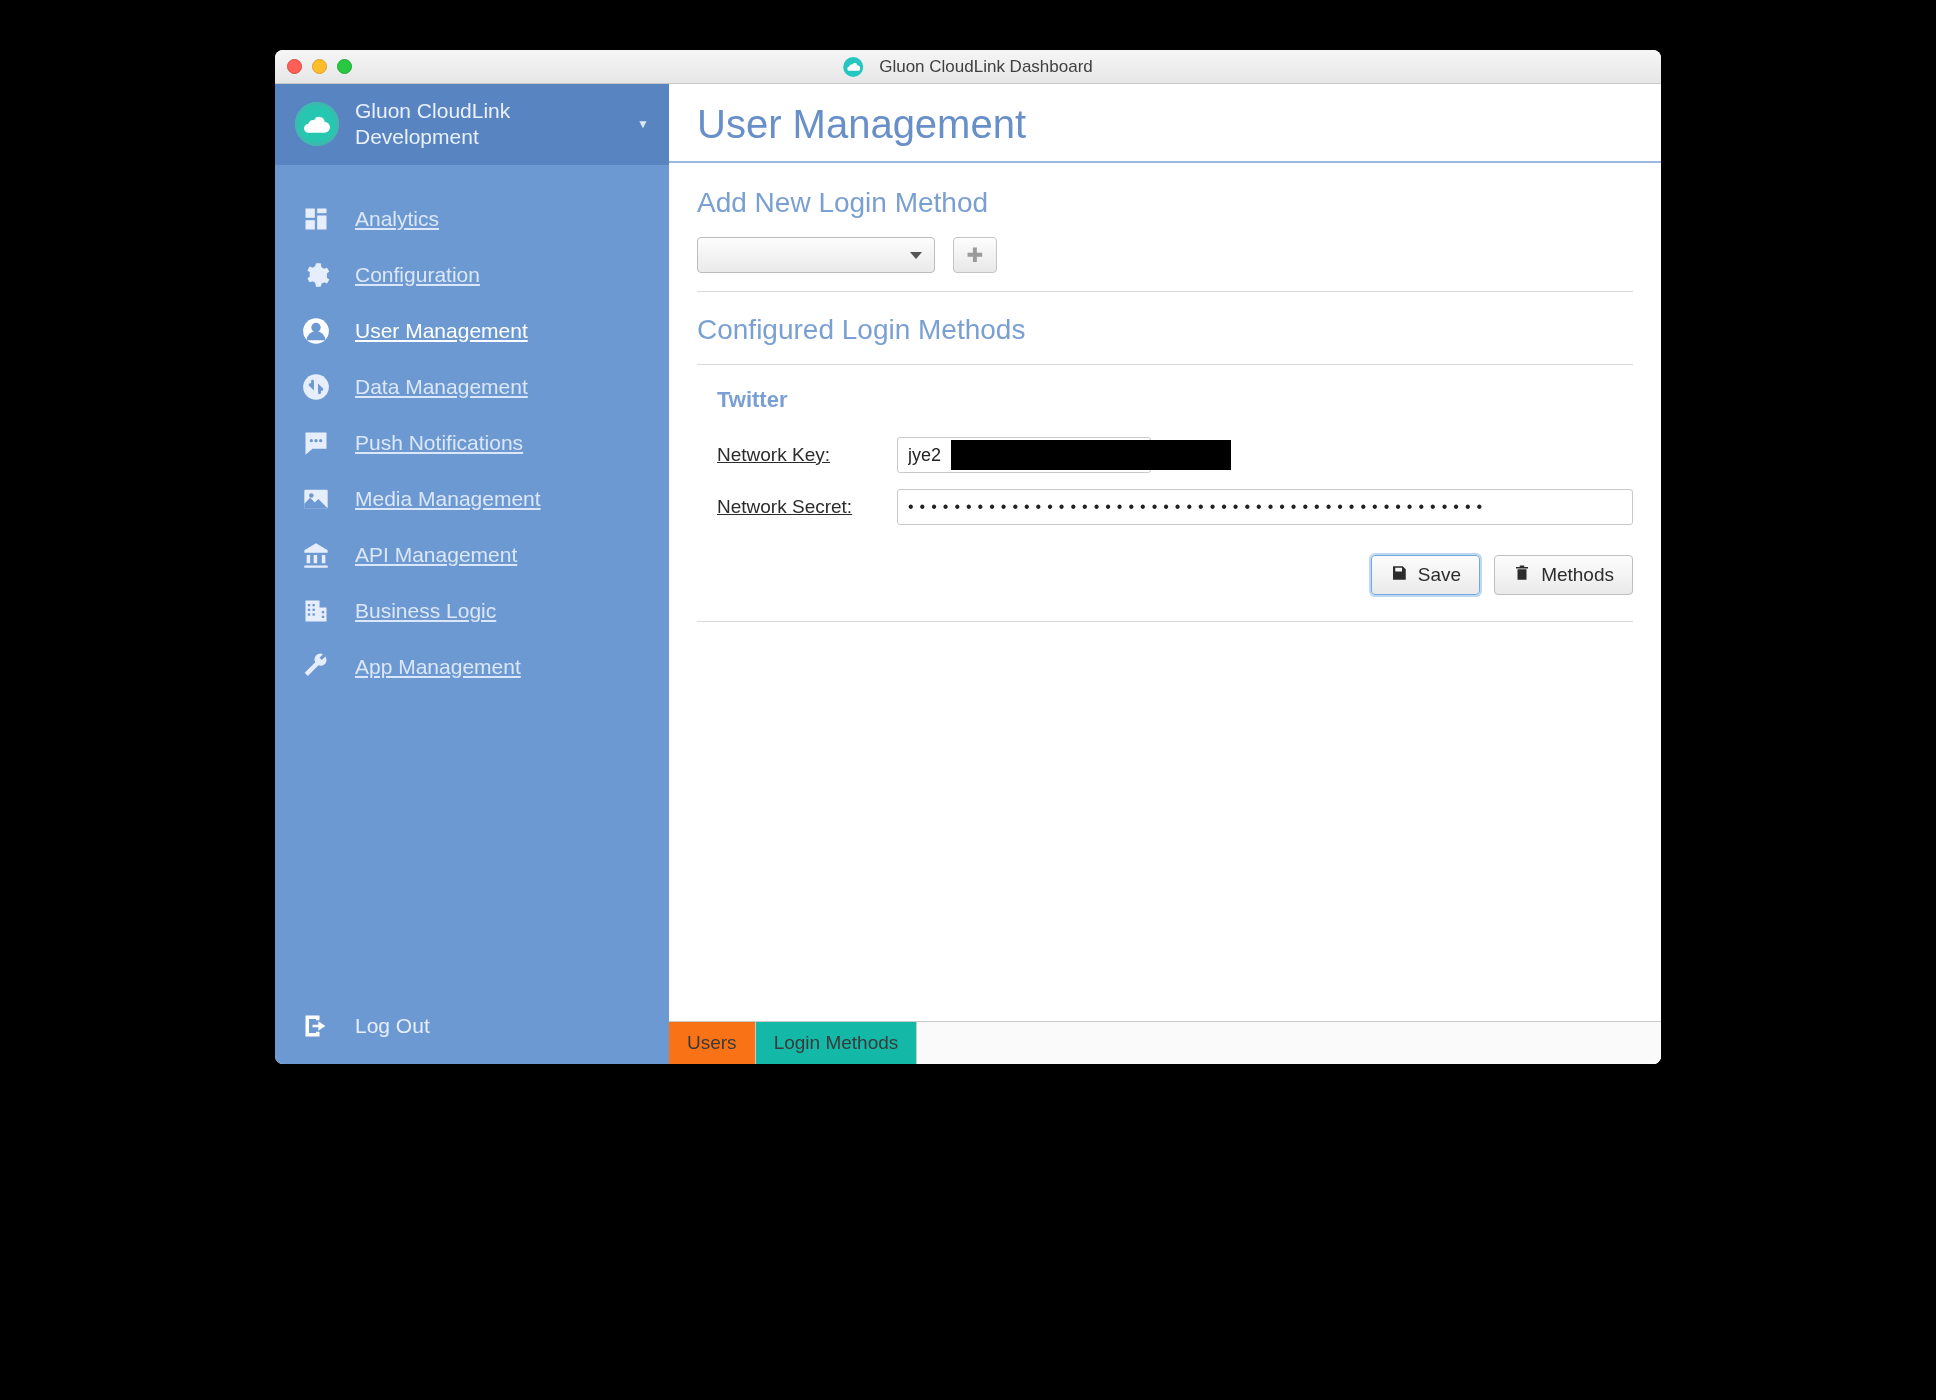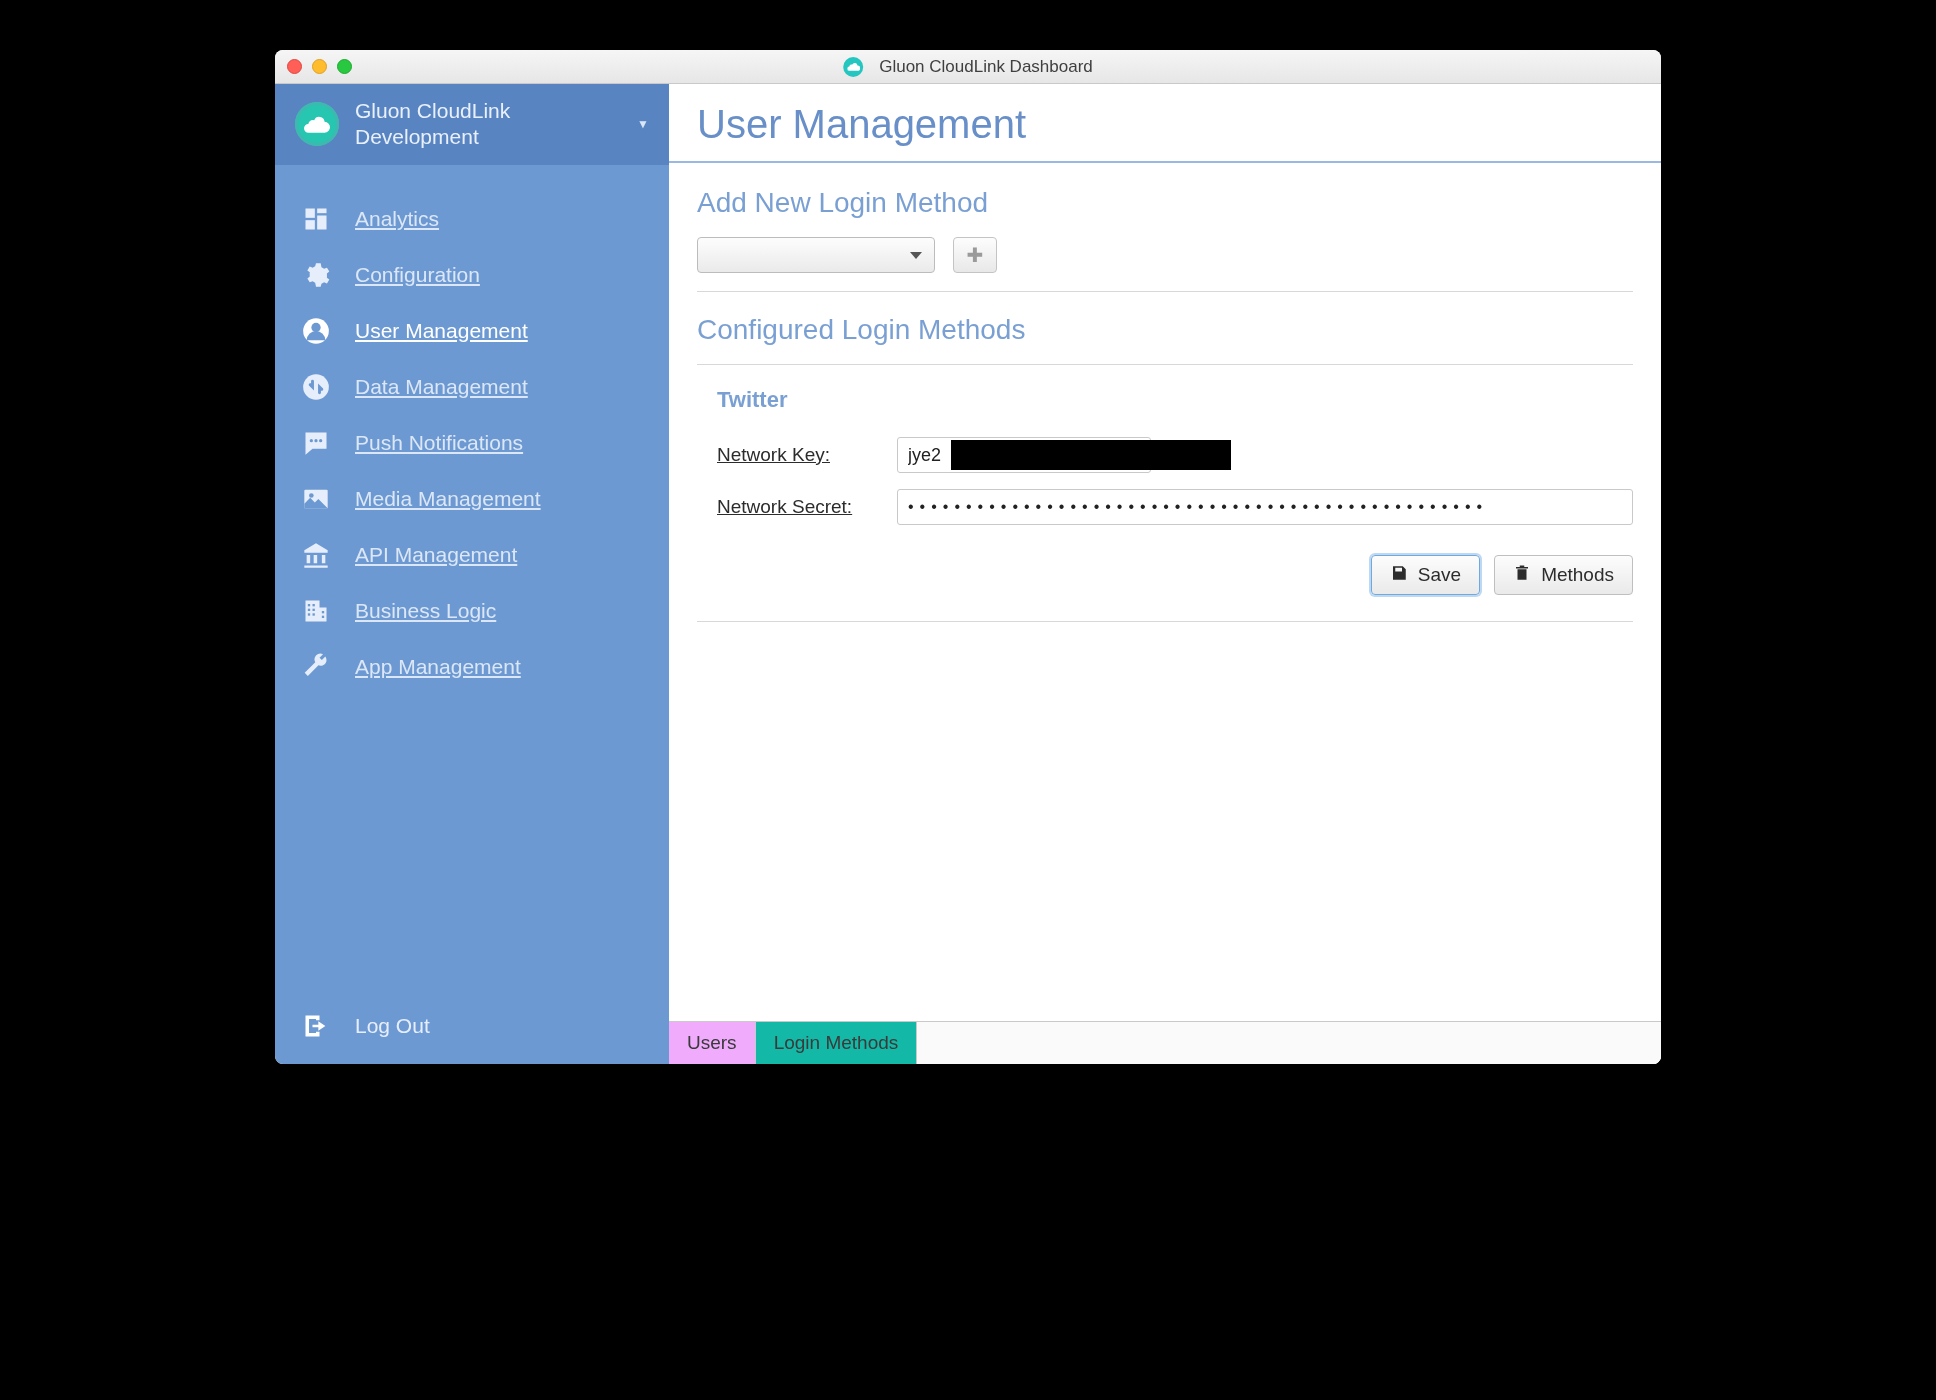--- a/index.html
+++ b/index.html
@@ -228,21 +228,21 @@
     background: #f2f2f2;
   }
   .tab {
     padding: 10px 18px;
     font-size: 19px;
     color: #3a3a3a;
     border-right: 1px solid #c9c9c9;
     background: #14b8a6;
     cursor: pointer;
   }
-  .tab.inactive { background: #f0abfc; }
+  .tab.inactive { background: #f97316; }
   .tabbar-fill { flex: 1; background: #fafafa; }
 </style>
 </head>
 <body>
 
 <div class="window">
 
   <div class="titlebar">
     <div class="traffic">
       <div class="dot red"></div>

